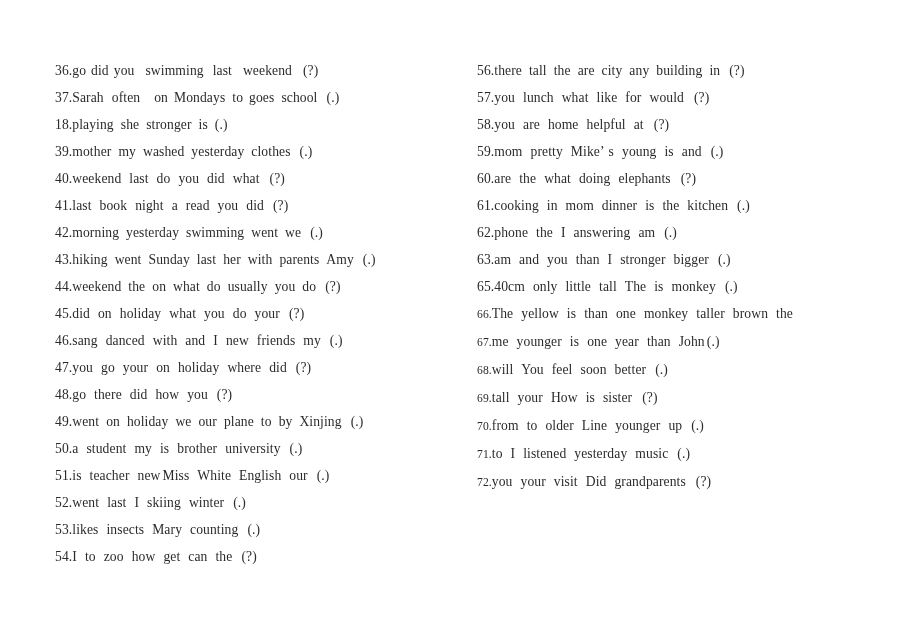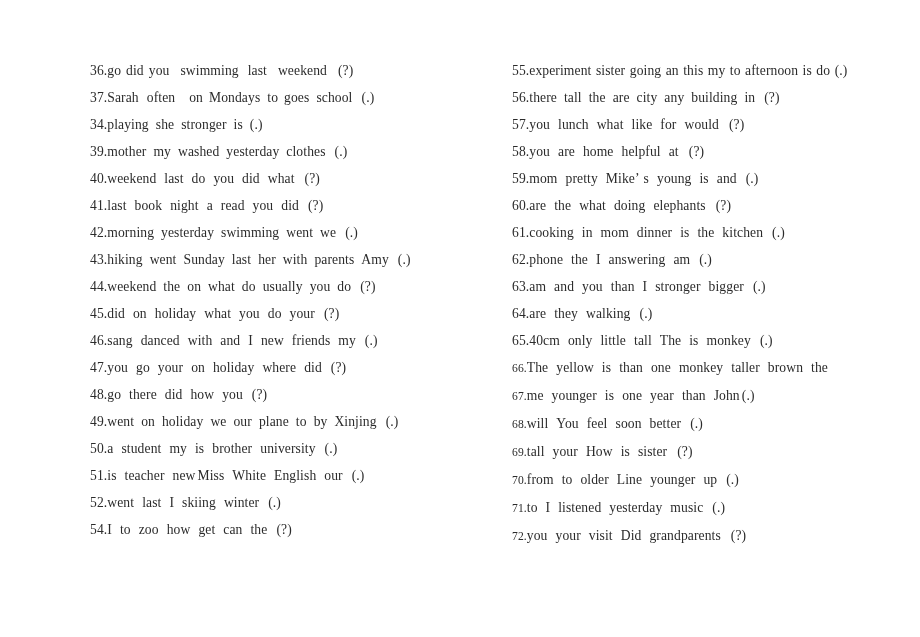--- a/index.html
+++ b/index.html
@@ -58,21 +58,20 @@
   
   .q-line.wide {
     white-space: normal;
     text-align: justify;
     text-align-last: left;
     word-spacing: 1px;
   }
 
   .q-num {
     font-size: 13.6px;
-    margin-left: 35px;
   }
   .q-num.small {
     font-size: 11.6px;
   }
 
   
   .gap {
     display: inline-block;
   }
 
@@ -92,51 +91,50 @@
 <body>
 
 <div class="page">
 
   <div class="columns">
 
     <div class="column column-left">
       <div id="left-col-host">
           <div class="q-line" title="36.go did you swimming last weekend (?)"><span class="q-num">36.</span><span>go</span><span class="gap" style="width: 5px;"></span><span>did</span><span class="gap" style="width: 5px;"></span><span>you</span><span class="gap" style="width: 11px;"></span><span>swimming</span><span class="gap" style="width: 9px;"></span><span>last</span><span class="gap" style="width: 11px;"></span><span>weekend</span><span class="gap" style="width: 11px;"></span><span>(?)</span></div>
           <div class="q-line" title="37.Sarah often on Mondays to goes school (.)"><span class="q-num">37.</span><span>Sarah</span><span class="gap" style="width: 8px;"></span><span>often</span><span class="gap" style="width: 14px;"></span><span>on</span><span class="gap" style="width: 6px;"></span><span>Mondays</span><span class="gap" style="width: 7px;"></span><span>to</span><span class="gap" style="width: 6px;"></span><span>goes</span><span class="gap" style="width: 7px;"></span><span>school</span><span class="gap" style="width: 9px;"></span><span>(.)</span></div>
-          <div class="q-line" title="38.playing she football is (.)"><span class="q-num">34.</span><span>playing</span><span class="gap" style="width: 7px;"></span><span>she</span><span class="gap" style="width: 7px;"></span><span>stronger</span><span class="gap" style="width: 7px;"></span><span>is</span><span class="gap" style="width: 7px;"></span><span>(.)</span></div>
+          <div class="q-line" title="38.playing she football is (.)"><span class="q-num">18.</span><span>playing</span><span class="gap" style="width: 7px;"></span><span>she</span><span class="gap" style="width: 7px;"></span><span>stronger</span><span class="gap" style="width: 7px;"></span><span>is</span><span class="gap" style="width: 7px;"></span><span>(.)</span></div>
           <div class="q-line" title="39.mother my washed yesterday clothes (.)"><span class="q-num">39.</span><span>mother</span><span class="gap" style="width: 7px;"></span><span>my</span><span class="gap" style="width: 7px;"></span><span>washed</span><span class="gap" style="width: 7px;"></span><span>yesterday</span><span class="gap" style="width: 7px;"></span><span>clothes</span><span class="gap" style="width: 9px;"></span><span>(.)</span></div>
           <div class="q-line" title="40.weekend last do you did what (?)"><span class="q-num">40.</span><span>weekend</span><span class="gap" style="width: 8px;"></span><span>last</span><span class="gap" style="width: 8px;"></span><span>do</span><span class="gap" style="width: 8px;"></span><span>you</span><span class="gap" style="width: 8px;"></span><span>did</span><span class="gap" style="width: 8px;"></span><span>what</span><span class="gap" style="width: 10px;"></span><span>(?)</span></div>
           <div class="q-line" title="41.last book night a read you did (?)"><span class="q-num">41.</span><span>last</span><span class="gap" style="width: 8px;"></span><span>book</span><span class="gap" style="width: 8px;"></span><span>night</span><span class="gap" style="width: 8px;"></span><span>a</span><span class="gap" style="width: 8px;"></span><span>read</span><span class="gap" style="width: 8px;"></span><span>you</span><span class="gap" style="width: 8px;"></span><span>did</span><span class="gap" style="width: 9px;"></span><span>(?)</span></div>
           <div class="q-line" title="42.morning yesterday swimming went we (.)"><span class="q-num">42.</span><span>morning</span><span class="gap" style="width: 7px;"></span><span>yesterday</span><span class="gap" style="width: 7px;"></span><span>swimming</span><span class="gap" style="width: 7px;"></span><span>went</span><span class="gap" style="width: 7px;"></span><span>we</span><span class="gap" style="width: 9px;"></span><span>(.)</span></div>
           <div class="q-line" title="43.hiking went Sunday last her with parents Amy (.)"><span class="q-num">43.</span><span>hiking</span><span class="gap" style="width: 7px;"></span><span>went</span><span class="gap" style="width: 7px;"></span><span>Sunday</span><span class="gap" style="width: 7px;"></span><span>last</span><span class="gap" style="width: 7px;"></span><span>her</span><span class="gap" style="width: 7px;"></span><span>with</span><span class="gap" style="width: 7px;"></span><span>parents</span><span class="gap" style="width: 7px;"></span><span>Amy</span><span class="gap" style="width: 9px;"></span><span>(.)</span></div>
           <div class="q-line" title="44.weekend the on what do usually you do (?)"><span class="q-num">44.</span><span>weekend</span><span class="gap" style="width: 7px;"></span><span>the</span><span class="gap" style="width: 7px;"></span><span>on</span><span class="gap" style="width: 7px;"></span><span>what</span><span class="gap" style="width: 7px;"></span><span>do</span><span class="gap" style="width: 7px;"></span><span>usually</span><span class="gap" style="width: 7px;"></span><span>you</span><span class="gap" style="width: 7px;"></span><span>do</span><span class="gap" style="width: 9px;"></span><span>(?)</span></div>
           <div class="q-line" title="45.did on holiday what you do your (?)"><span class="q-num">45.</span><span>did</span><span class="gap" style="width: 8px;"></span><span>on</span><span class="gap" style="width: 8px;"></span><span>holiday</span><span class="gap" style="width: 8px;"></span><span>what</span><span class="gap" style="width: 8px;"></span><span>you</span><span class="gap" style="width: 8px;"></span><span>do</span><span class="gap" style="width: 8px;"></span><span>your</span><span class="gap" style="width: 9px;"></span><span>(?)</span></div>
           <div class="q-line" title="46.sang danced with and I new friends my (.)"><span class="q-num">46.</span><span>sang</span><span class="gap" style="width: 8px;"></span><span>danced</span><span class="gap" style="width: 8px;"></span><span>with</span><span class="gap" style="width: 8px;"></span><span>and</span><span class="gap" style="width: 8px;"></span><span>I</span><span class="gap" style="width: 8px;"></span><span>new</span><span class="gap" style="width: 8px;"></span><span>friends</span><span class="gap" style="width: 8px;"></span><span>my</span><span class="gap" style="width: 9px;"></span><span>(.)</span></div>
           <div class="q-line" title="47.you go your on holiday where did (?)"><span class="q-num">47.</span><span>you</span><span class="gap" style="width: 8px;"></span><span>go</span><span class="gap" style="width: 8px;"></span><span>your</span><span class="gap" style="width: 8px;"></span><span>on</span><span class="gap" style="width: 8px;"></span><span>holiday</span><span class="gap" style="width: 8px;"></span><span>where</span><span class="gap" style="width: 8px;"></span><span>did</span><span class="gap" style="width: 9px;"></span><span>(?)</span></div>
           <div class="q-line" title="48.go there did how you (?)"><span class="q-num">48.</span><span>go</span><span class="gap" style="width: 8px;"></span><span>there</span><span class="gap" style="width: 8px;"></span><span>did</span><span class="gap" style="width: 8px;"></span><span>how</span><span class="gap" style="width: 8px;"></span><span>you</span><span class="gap" style="width: 9px;"></span><span>(?)</span></div>
           <div class="q-line" title="49.went on holiday we our plane to by Xinjing (.)"><span class="q-num">49.</span><span>went</span><span class="gap" style="width: 7px;"></span><span>on</span><span class="gap" style="width: 7px;"></span><span>holiday</span><span class="gap" style="width: 7px;"></span><span>we</span><span class="gap" style="width: 7px;"></span><span>our</span><span class="gap" style="width: 7px;"></span><span>plane</span><span class="gap" style="width: 7px;"></span><span>to</span><span class="gap" style="width: 7px;"></span><span>by</span><span class="gap" style="width: 7px;"></span><span>Xinjing</span><span class="gap" style="width: 9px;"></span><span>(.)</span></div>
           <div class="q-line" title="50.a student my is brother university (.)"><span class="q-num">50.</span><span>a</span><span class="gap" style="width: 8px;"></span><span>student</span><span class="gap" style="width: 8px;"></span><span>my</span><span class="gap" style="width: 8px;"></span><span>is</span><span class="gap" style="width: 8px;"></span><span>brother</span><span class="gap" style="width: 8px;"></span><span>university</span><span class="gap" style="width: 9px;"></span><span>(.)</span></div>
           <div class="q-line" title="51.is teacher new Miss White English our (.)"><span class="q-num">51.</span><span>is</span><span class="gap" style="width: 8px;"></span><span>teacher</span><span class="gap" style="width: 8px;"></span><span>new</span><span class="gap" style="width: 2px;"></span><span>Miss</span><span class="gap" style="width: 8px;"></span><span>White</span><span class="gap" style="width: 8px;"></span><span>English</span><span class="gap" style="width: 8px;"></span><span>our</span><span class="gap" style="width: 9px;"></span><span>(.)</span></div>
           <div class="q-line" title="52.went last I skiing winter (.)"><span class="q-num">52.</span><span>went</span><span class="gap" style="width: 8px;"></span><span>last</span><span class="gap" style="width: 8px;"></span><span>I</span><span class="gap" style="width: 8px;"></span><span>skiing</span><span class="gap" style="width: 8px;"></span><span>winter</span><span class="gap" style="width: 9px;"></span><span>(.)</span></div>
+          <div class="q-line" title="53.likes insects Mary counting (.)"><span class="q-num">53.</span><span>likes</span><span class="gap" style="width: 8px;"></span><span>insects</span><span class="gap" style="width: 8px;"></span><span>Mary</span><span class="gap" style="width: 8px;"></span><span>counting</span><span class="gap" style="width: 9px;"></span><span>(.)</span></div>
           <div class="q-line" title="54.I to zoo how get can the (?)"><span class="q-num">54.</span><span>I</span><span class="gap" style="width: 8px;"></span><span>to</span><span class="gap" style="width: 8px;"></span><span>zoo</span><span class="gap" style="width: 8px;"></span><span>how</span><span class="gap" style="width: 8px;"></span><span>get</span><span class="gap" style="width: 8px;"></span><span>can</span><span class="gap" style="width: 8px;"></span><span>the</span><span class="gap" style="width: 9px;"></span><span>(?)</span></div>
         </div>
     </div>
 
     <div class="column column-right">
       <div id="right-col-host">
-          <div class="q-line wide"><span class="q-num">55.</span><span>experiment sister going an this my to afternoon is do (.)</span></div>
           <div class="q-line" title="56.there tall the are city any building in (?)"><span class="q-num">56.</span><span>there</span><span class="gap" style="width: 7px;"></span><span>tall</span><span class="gap" style="width: 7px;"></span><span>the</span><span class="gap" style="width: 7px;"></span><span>are</span><span class="gap" style="width: 7px;"></span><span>city</span><span class="gap" style="width: 7px;"></span><span>any</span><span class="gap" style="width: 7px;"></span><span>building</span><span class="gap" style="width: 7px;"></span><span>in</span><span class="gap" style="width: 9px;"></span><span>(?)</span></div>
           <div class="q-line" title="57.you lunch what like for would (?)"><span class="q-num">57.</span><span>you</span><span class="gap" style="width: 8px;"></span><span>lunch</span><span class="gap" style="width: 8px;"></span><span>what</span><span class="gap" style="width: 8px;"></span><span>like</span><span class="gap" style="width: 8px;"></span><span>for</span><span class="gap" style="width: 8px;"></span><span>would</span><span class="gap" style="width: 10px;"></span><span>(?)</span></div>
           <div class="q-line" title="58.you are home helpful at (?)"><span class="q-num">58.</span><span>you</span><span class="gap" style="width: 8px;"></span><span>are</span><span class="gap" style="width: 8px;"></span><span>home</span><span class="gap" style="width: 8px;"></span><span>helpful</span><span class="gap" style="width: 8px;"></span><span>at</span><span class="gap" style="width: 10px;"></span><span>(?)</span></div>
           <div class="q-line" title="59.mom pretty Mike’ s young is and (.)"><span class="q-num">59.</span><span>mom</span><span class="gap" style="width: 8px;"></span><span>pretty</span><span class="gap" style="width: 8px;"></span><span>Mike’</span><span class="gap" style="width: 4px;"></span><span>s</span><span class="gap" style="width: 8px;"></span><span>young</span><span class="gap" style="width: 8px;"></span><span>is</span><span class="gap" style="width: 8px;"></span><span>and</span><span class="gap" style="width: 9px;"></span><span>(.)</span></div>
           <div class="q-line" title="60.are the what doing elephants (?)"><span class="q-num">60.</span><span>are</span><span class="gap" style="width: 8px;"></span><span>the</span><span class="gap" style="width: 8px;"></span><span>what</span><span class="gap" style="width: 8px;"></span><span>doing</span><span class="gap" style="width: 8px;"></span><span>elephants</span><span class="gap" style="width: 10px;"></span><span>(?)</span></div>
           <div class="q-line" title="61.cooking in mom dinner is the kitchen (.)"><span class="q-num">61.</span><span>cooking</span><span class="gap" style="width: 8px;"></span><span>in</span><span class="gap" style="width: 8px;"></span><span>mom</span><span class="gap" style="width: 8px;"></span><span>dinner</span><span class="gap" style="width: 8px;"></span><span>is</span><span class="gap" style="width: 8px;"></span><span>the</span><span class="gap" style="width: 8px;"></span><span>kitchen</span><span class="gap" style="width: 9px;"></span><span>(.)</span></div>
           <div class="q-line" title="62.phone the I answering am (.)"><span class="q-num">62.</span><span>phone</span><span class="gap" style="width: 8px;"></span><span>the</span><span class="gap" style="width: 8px;"></span><span>I</span><span class="gap" style="width: 8px;"></span><span>answering</span><span class="gap" style="width: 8px;"></span><span>am</span><span class="gap" style="width: 9px;"></span><span>(.)</span></div>
           <div class="q-line" title="63.am and you than I stronger bigger (.)"><span class="q-num">63.</span><span>am</span><span class="gap" style="width: 8px;"></span><span>and</span><span class="gap" style="width: 8px;"></span><span>you</span><span class="gap" style="width: 8px;"></span><span>than</span><span class="gap" style="width: 8px;"></span><span>I</span><span class="gap" style="width: 8px;"></span><span>stronger</span><span class="gap" style="width: 8px;"></span><span>bigger</span><span class="gap" style="width: 9px;"></span><span>(.)</span></div>
-          <div class="q-line" title="64.are they walking (.)"><span class="q-num">64.</span><span>are</span><span class="gap" style="width: 8px;"></span><span>they</span><span class="gap" style="width: 8px;"></span><span>walking</span><span class="gap" style="width: 9px;"></span><span>(.)</span></div>
           <div class="q-line" title="65.40cm only little tall The is monkey (.)"><span class="q-num">65.</span><span>40cm</span><span class="gap" style="width: 8px;"></span><span>only</span><span class="gap" style="width: 8px;"></span><span>little</span><span class="gap" style="width: 8px;"></span><span>tall</span><span class="gap" style="width: 8px;"></span><span>The</span><span class="gap" style="width: 8px;"></span><span>is</span><span class="gap" style="width: 8px;"></span><span>monkey</span><span class="gap" style="width: 9px;"></span><span>(.)</span></div>
           <div class="q-line" title="66.The yellow is than one monkey taller brown the"><span class="q-num small">66.</span><span>The</span><span class="gap" style="width: 8px;"></span><span>yellow</span><span class="gap" style="width: 8px;"></span><span>is</span><span class="gap" style="width: 8px;"></span><span>than</span><span class="gap" style="width: 8px;"></span><span>one</span><span class="gap" style="width: 8px;"></span><span>monkey</span><span class="gap" style="width: 8px;"></span><span>taller</span><span class="gap" style="width: 8px;"></span><span>brown</span><span class="gap" style="width: 8px;"></span><span>the</span></div>
           <div class="q-line" title="67.me younger is one year than John (.)"><span class="q-num small">67.</span><span>me</span><span class="gap" style="width: 8px;"></span><span>younger</span><span class="gap" style="width: 8px;"></span><span>is</span><span class="gap" style="width: 8px;"></span><span>one</span><span class="gap" style="width: 8px;"></span><span>year</span><span class="gap" style="width: 8px;"></span><span>than</span><span class="gap" style="width: 8px;"></span><span>John</span><span class="gap" style="width: 2px;"></span><span>(.)</span></div>
           <div class="q-line" title="68.will You feel soon better (.)"><span class="q-num small">68.</span><span>will</span><span class="gap" style="width: 8px;"></span><span>You</span><span class="gap" style="width: 8px;"></span><span>feel</span><span class="gap" style="width: 8px;"></span><span>soon</span><span class="gap" style="width: 8px;"></span><span>better</span><span class="gap" style="width: 9px;"></span><span>(.)</span></div>
           <div class="q-line" title="69.tall your How is sister (?)"><span class="q-num small">69.</span><span>tall</span><span class="gap" style="width: 8px;"></span><span>your</span><span class="gap" style="width: 8px;"></span><span>How</span><span class="gap" style="width: 8px;"></span><span>is</span><span class="gap" style="width: 8px;"></span><span>sister</span><span class="gap" style="width: 10px;"></span><span>(?)</span></div>
           <div class="q-line" title="70.from to older Line younger up (.)"><span class="q-num small">70.</span><span>from</span><span class="gap" style="width: 8px;"></span><span>to</span><span class="gap" style="width: 8px;"></span><span>older</span><span class="gap" style="width: 8px;"></span><span>Line</span><span class="gap" style="width: 8px;"></span><span>younger</span><span class="gap" style="width: 8px;"></span><span>up</span><span class="gap" style="width: 9px;"></span><span>(.)</span></div>
           <div class="q-line" title="71.to I listened yesterday music (.)"><span class="q-num small">71.</span><span>to</span><span class="gap" style="width: 8px;"></span><span>I</span><span class="gap" style="width: 8px;"></span><span>listened</span><span class="gap" style="width: 8px;"></span><span>yesterday</span><span class="gap" style="width: 8px;"></span><span>music</span><span class="gap" style="width: 9px;"></span><span>(.)</span></div>
           <div class="q-line" title="72.you your visit Did grandparents (?)"><span class="q-num small">72.</span><span>you</span><span class="gap" style="width: 8px;"></span><span>your</span><span class="gap" style="width: 8px;"></span><span>visit</span><span class="gap" style="width: 8px;"></span><span>Did</span><span class="gap" style="width: 8px;"></span><span>grandparents</span><span class="gap" style="width: 10px;"></span><span>(?)</span></div>
         </div>
     </div>

